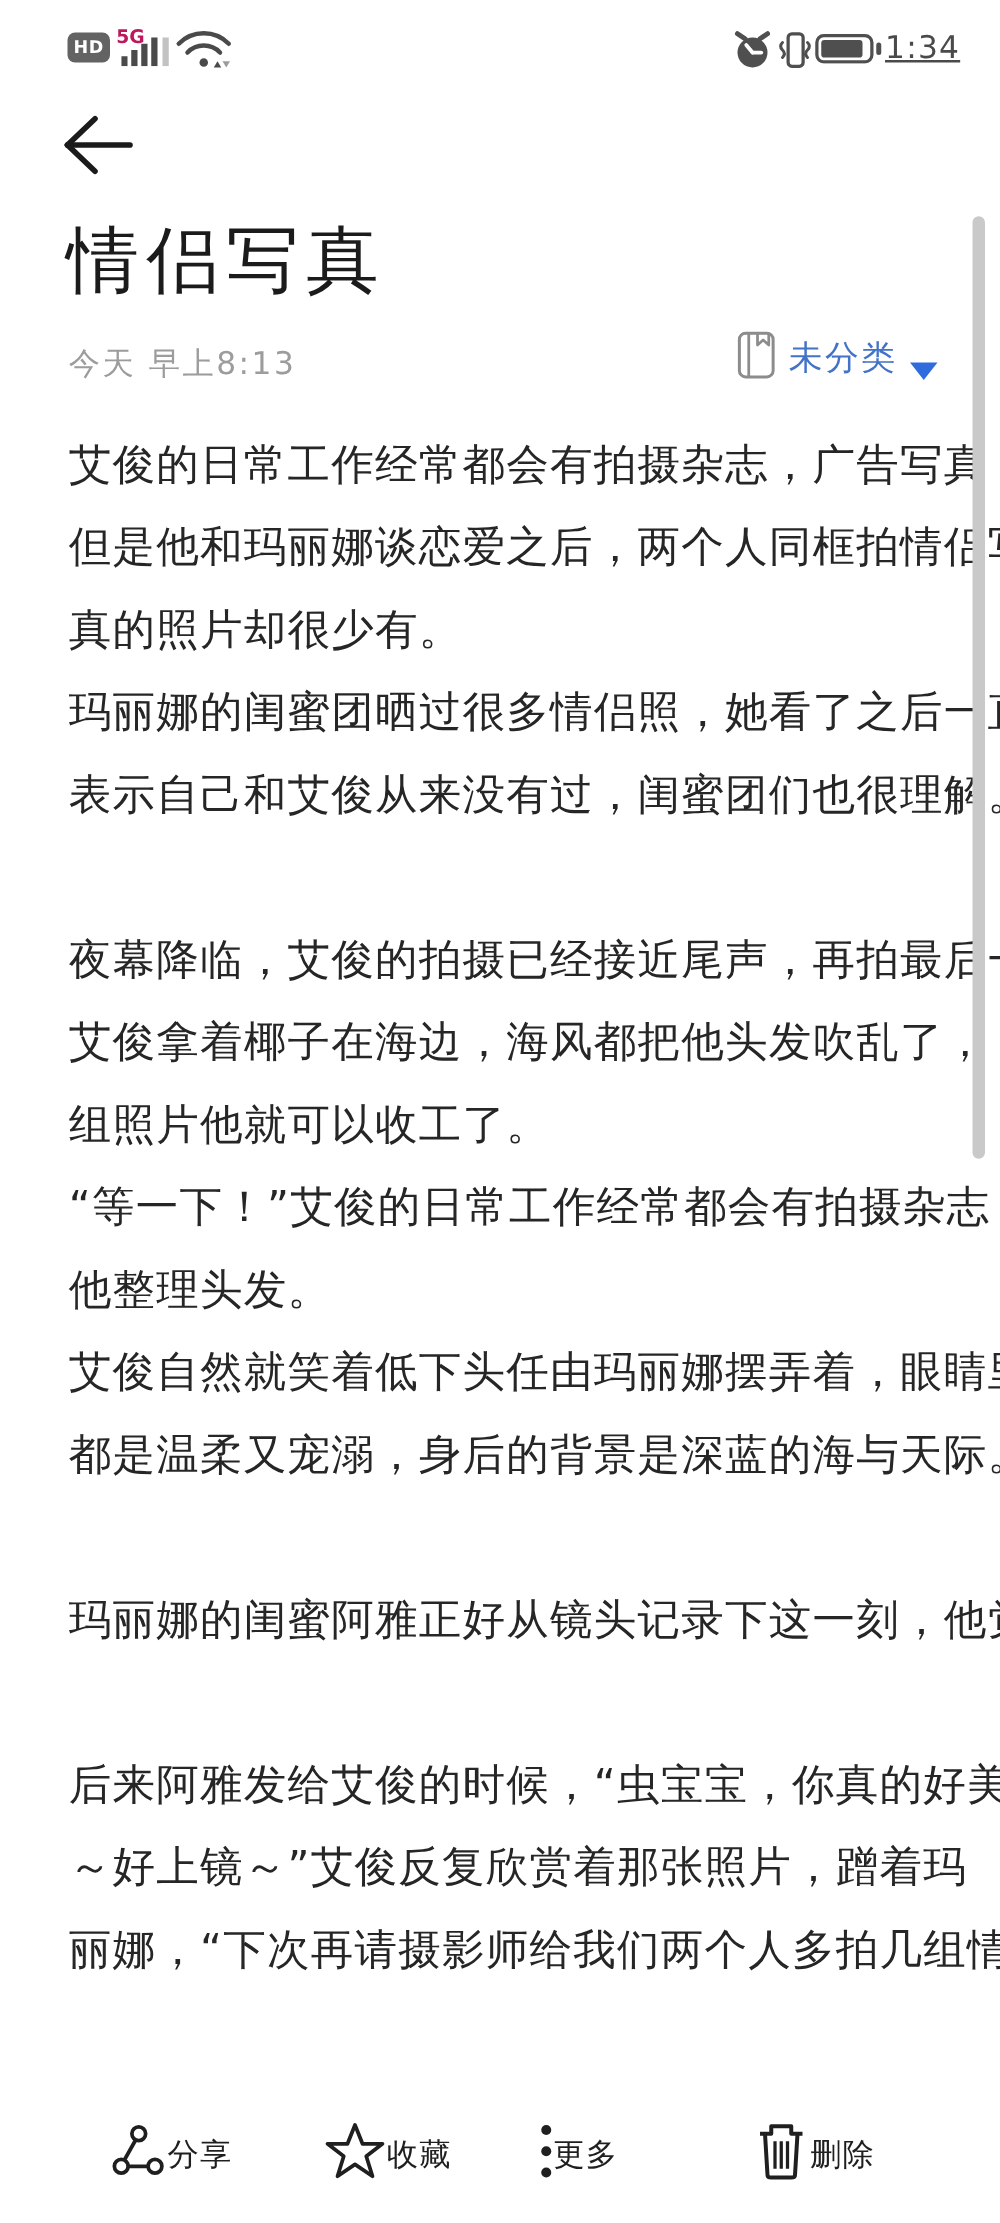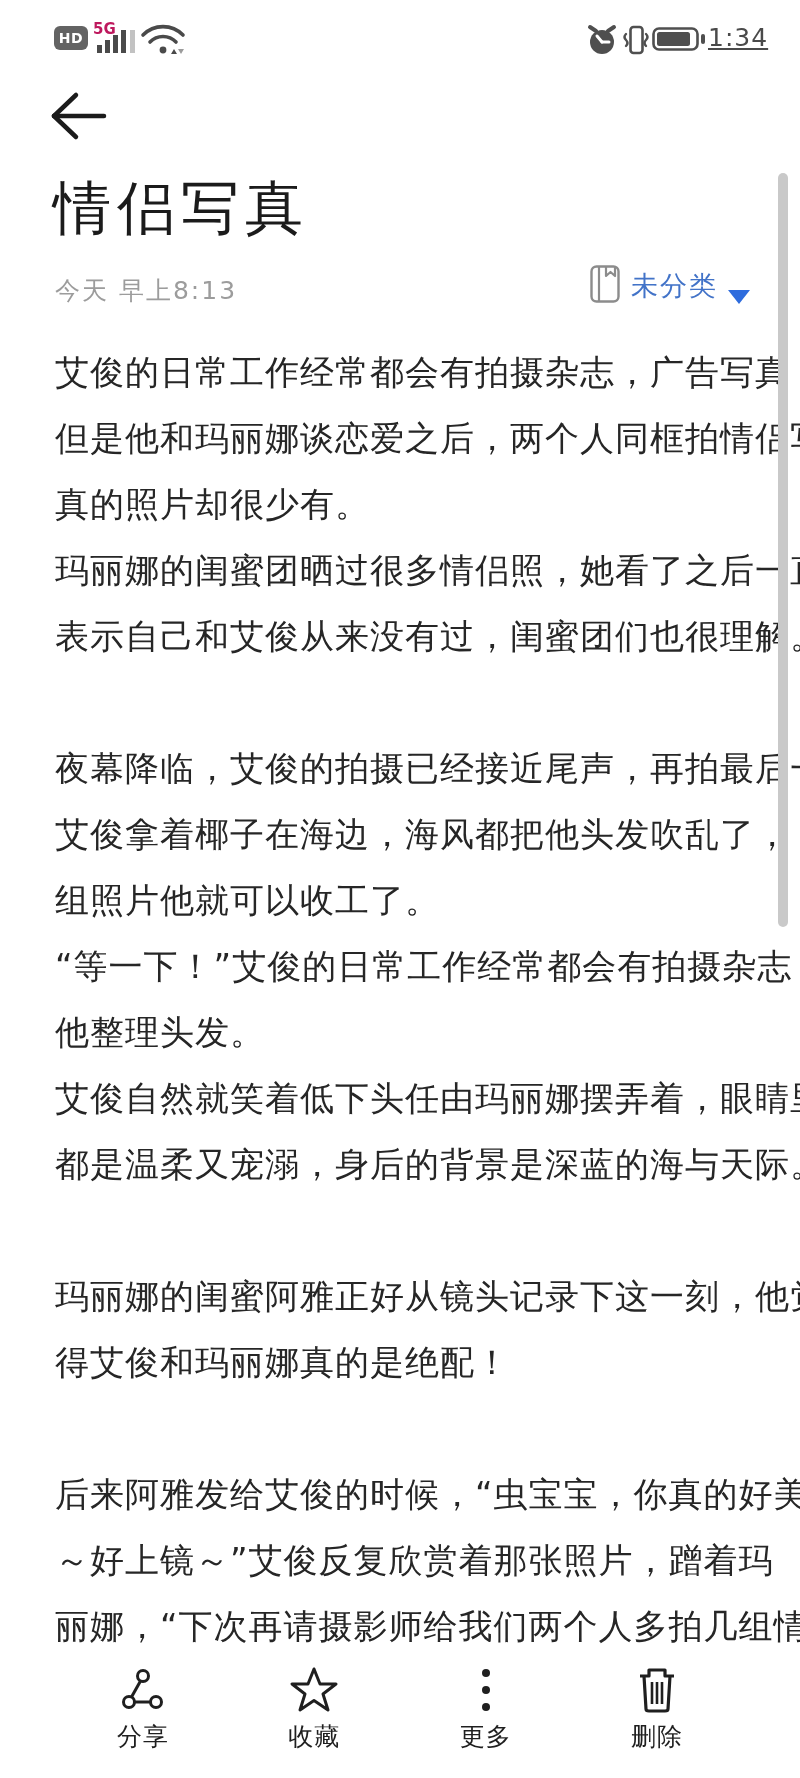--- a/index.html
+++ b/index.html
@@ -26,21 +26,21 @@
   .cat-caret{width:0;height:0;border-left:11px solid transparent;border-right:11px solid transparent;
              border-top:14px solid #2e6cdd;margin-top:4px;}
   
   .note-body{position:absolute;left:55px;top:339px;width:700px;}
   .bline{height:66px;line-height:66px;font-size:34px;letter-spacing:1px;color:#262626;white-space:nowrap;}
   
   .vscroll{position:absolute;right:12px;top:173px;width:10px;height:754px;background:#c9c9c9;border-radius:5px;}
   
   .toolbar{position:absolute;left:0;bottom:0;width:800px;height:122px;background:#ffffff;
            display:flex;justify-content:space-between;padding:0 88px;box-sizing:border-box;}
-  .tool-item{width:110px;display:flex;flex-direction:column;align-items:center;justify-content:flex-start;
+  .tool-item{width:110px;display:flex;flex-direction:row;align-items:center;justify-content:flex-start;
              padding-top:8px;cursor:pointer;}
   .tool-icon{height:52px;display:flex;align-items:center;justify-content:center;}
   .tool-label{font-size:25px;color:#1f1f1f;margin-top:4px;letter-spacing:1px;}
 </style>
 </head>
 <body>
 
 <div class="screen">
 
   <div class="statusbar">
@@ -108,21 +108,20 @@
     <div class="bline"></div>
     <div class="bline">夜幕降临，艾俊的拍摄已经接近尾声，再拍最后一</div>
     <div class="bline">艾俊拿着椰子在海边，海风都把他头发吹乱了，</div>
     <div class="bline">组照片他就可以收工了。</div>
     <div class="bline">“等一下！”艾俊的日常工作经常都会有拍摄杂志</div>
     <div class="bline">他整理头发。</div>
     <div class="bline">艾俊自然就笑着低下头任由玛丽娜摆弄着，眼睛里</div>
     <div class="bline">都是温柔又宠溺，身后的背景是深蓝的海与天际。</div>
     <div class="bline"></div>
     <div class="bline">玛丽娜的闺蜜阿雅正好从镜头记录下这一刻，他觉</div>
-    <div class="bline">得艾俊和玛丽娜真的是绝配！</div>
     <div class="bline"></div>
     <div class="bline">后来阿雅发给艾俊的时候，“虫宝宝，你真的好美</div>
     <div class="bline">～好上镜～”艾俊反复欣赏着那张照片，蹭着玛</div>
     <div class="bline">丽娜，“下次再请摄影师给我们两个人多拍几组情</div>
   </div>
 
   <div class="vscroll"></div>
 
   <div class="toolbar">
     <div class="tool-item">

